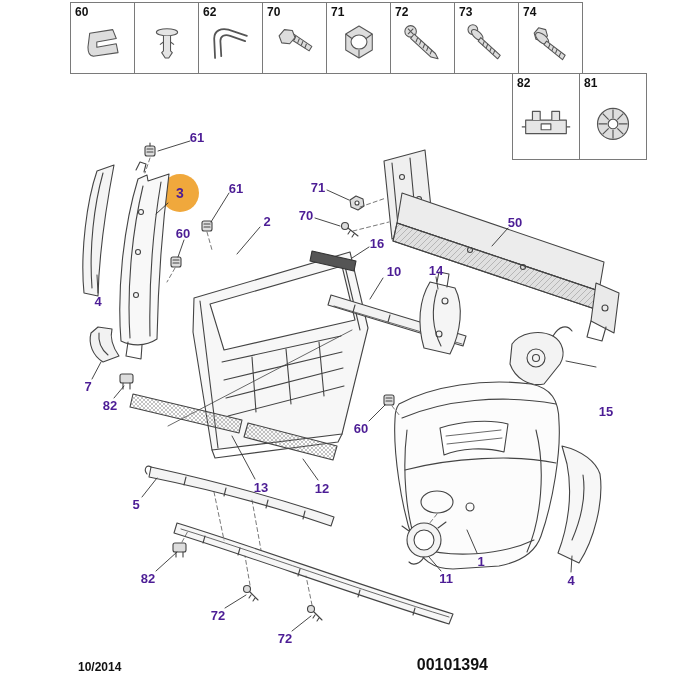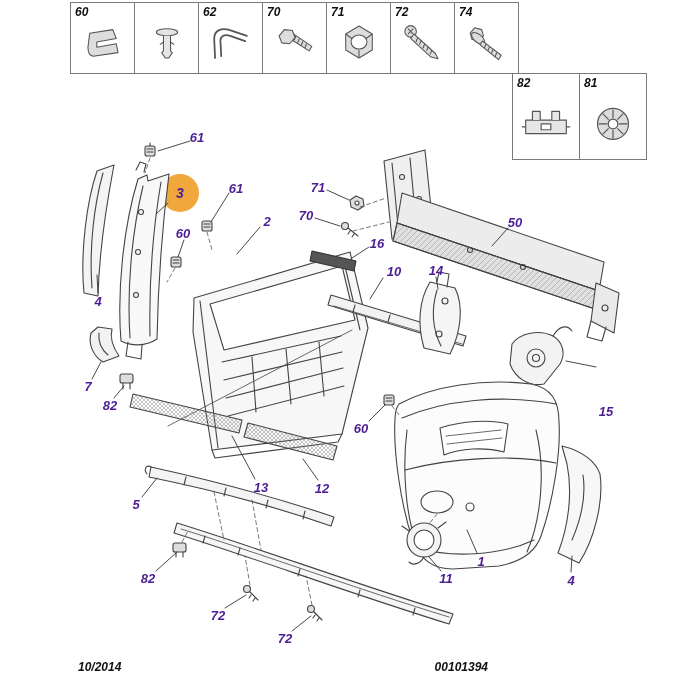--- a/index.html
+++ b/index.html
@@ -4,21 +4,21 @@
 <style>
   * { margin:0; padding:0; box-sizing:border-box; }
   html,body { width:700px; height:700px; }
   body {
     background:#ffffff;
     font-family:"Liberation Sans", sans-serif;
     position:relative;
     overflow:hidden;
     color:#111;
   }
-  .stage { position:absolute; inset:0; width:560px; height:700px;font-style:italic; }
+  .stage { position:absolute; inset:0; width:560px; height:700px; }
   svg.diagram { position:absolute; left:0; top:0; z-index:1; }
 
   .hw-row { position:absolute; display:flex; z-index:2; }
   .hw-cell {
     width:65px; height:72px;
     border:1px solid #7a7a7a;
     margin-left:-1px;
     background:#fff;
     position:relative;
   }
@@ -37,21 +37,21 @@
     cursor:pointer; line-height:1;
   }
   .callout.sel { font-size:14px; }
 
   .footer-left {
     position:absolute; left:78px; bottom:26px;
     font-size:12px; font-weight:bold; z-index:2;
   }
   .footer-right {
     position:absolute; right:72px; bottom:26px;
-    font-size:12px; font-weight:bold; z-index:2;
+    font-size:16px; font-weight:bold; z-index:2;
   }
 </style>
 </head>
 <body>
 
 <div class="stage">
 
   <svg class="diagram" width="700" height="700" viewBox="0 0 700 700">
     <defs>
       <pattern id="mesh" width="4" height="4" patternUnits="userSpaceOnUse">
@@ -321,20 +321,31 @@
       <svg class="hw-icon" width="56" height="46" viewBox="0 0 62 52">
         <g stroke="#555" stroke-width="1.2" stroke-linejoin="round">
           <circle cx="17" cy="14" r="6.5" fill="#ddd"></circle>
           <path d="M14,11 L20,17 M20,11 L14,17" fill="none"></path>
           <polygon points="21,17 45,39 48,45 40,43 17,22" fill="#ddd"></polygon>
           <path d="M25,21 L23,26 M29,24 L27,29 M33,28 L31,33 M37,31 L35,36 M41,35 L39,40" fill="none"></path>
         </g>
       </svg>
     </div>
     <div class="hw-cell">
+      <span class="hw-label">73</span>
+      <svg class="hw-icon" width="56" height="46" viewBox="0 0 62 52">
+        <g stroke="#555" stroke-width="1.2" stroke-linejoin="round">
+          <circle cx="15" cy="12" r="5.5" fill="#ddd"></circle>
+          <ellipse cx="20" cy="18" rx="8" ry="4" transform="rotate(42 20 18)" fill="#ddd"></ellipse>
+          <polygon points="24,21 46,41 43,45 21,25" fill="#ddd"></polygon>
+          <path d="M28,25 L26,30 M32,28 L30,33 M36,32 L34,37 M40,35 L38,40" fill="none"></path>
+        </g>
+      </svg>
+    </div>
+    <div class="hw-cell">
       <span class="hw-label">74</span>
       <svg class="hw-icon" width="56" height="46" viewBox="0 0 62 52">
         <g stroke="#555" stroke-width="1.2" stroke-linejoin="round">
           <polygon points="12,16 17,10 25,12 27,19 22,25 14,23" fill="#ddd"></polygon>
           <ellipse cx="21" cy="22" rx="9" ry="4.5" transform="rotate(40 21 22)" fill="#ddd"></ellipse>
           <polygon points="26,25 47,41 44,46 23,29" fill="#ddd"></polygon>
           <path d="M30,28 L28,33 M34,31 L32,36 M38,34 L36,39 M42,38 L40,43" fill="none"></path>
         </g>
       </svg>
     </div>

